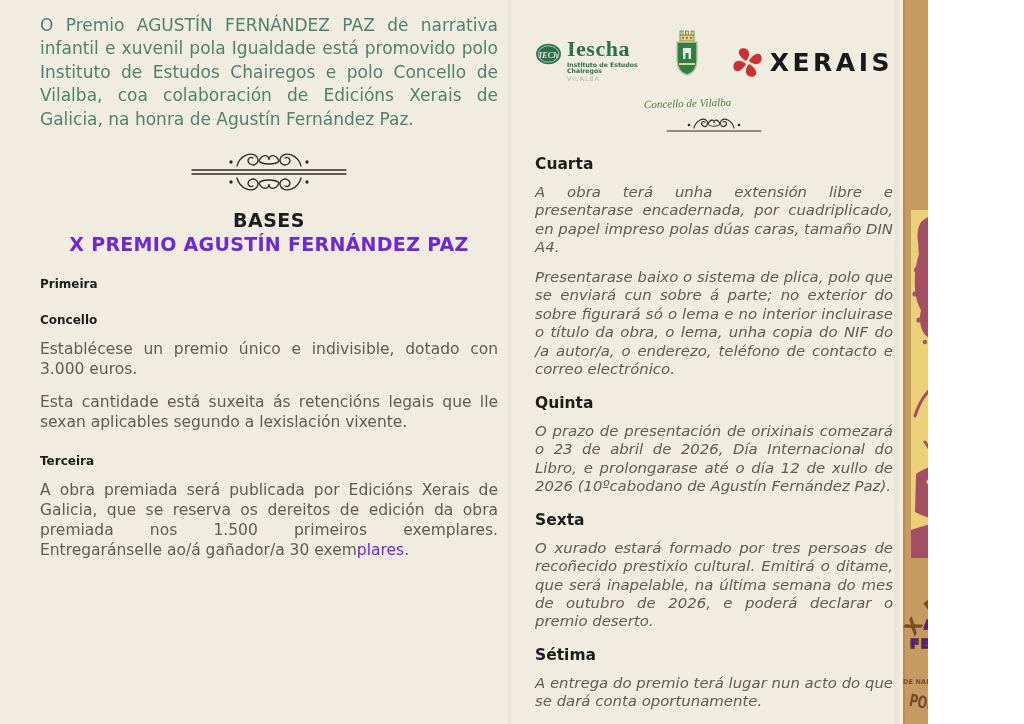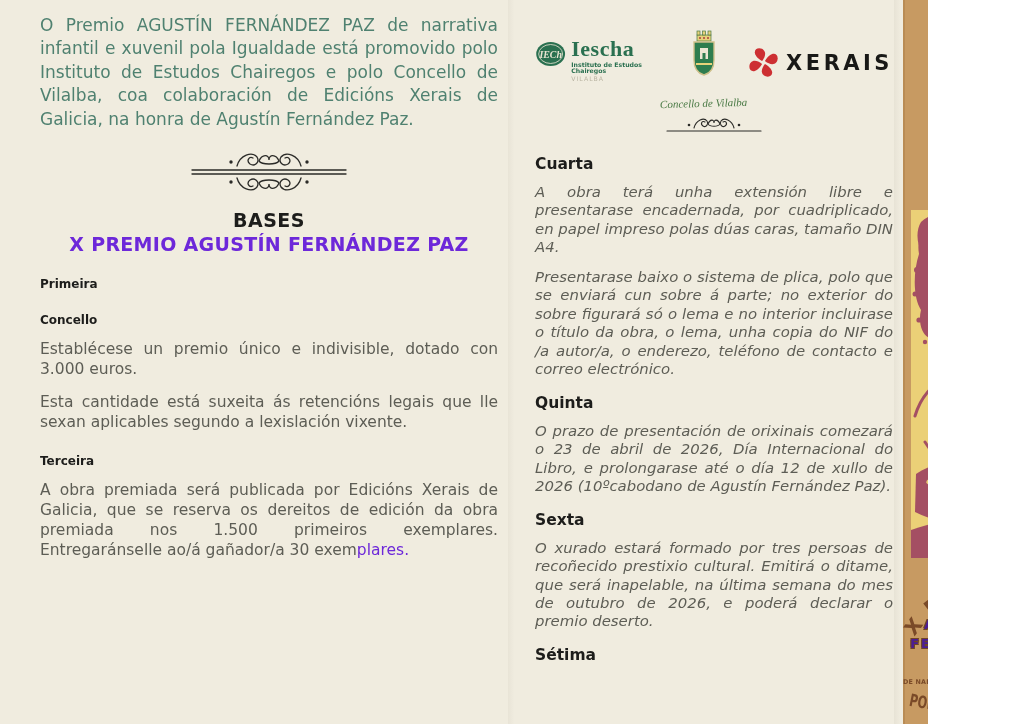--- a/index.html
+++ b/index.html
@@ -52,21 +52,21 @@
   }
   .iescha-sub { color:#2a7050; font-size:6.2px; font-weight:700; margin-top:2px; }
   .iescha-place { color:#b9b4a2; font-size:6.2px; margin-top:2px; letter-spacing:1px; }
   .logo-concello { display:flex; flex-direction:column; align-items:center; margin-top:4px; }
   .concello-caption {
     font-family:"Liberation Serif","DejaVu Serif",serif; font-style:italic;
     color:#4a7a45; font-size:11px; margin-top:3px; white-space:nowrap;
     transform: rotate(-1.5deg);
   }
   .logo-xerais { display:flex; align-items:center; gap:6px; margin-top:22px; }
-  .xerais-name { color:#191917; font-size:21px; font-weight:600; letter-spacing:3.5px; }
+  .xerais-name { color:#191917; font-size:25px; font-weight:600; letter-spacing:3.5px; }
   .half-ornament-wrap { text-align:center; margin:0 0 2px; }
   .col-mid h3 { margin:15px 0 10px; color:#1d1d1b; font-size:15.5px; font-weight:700; }
   .col-mid p.body {
     margin:0 0 11px; color:#5d5d55; font-size:14.9px; line-height:1.24;
     text-align: justify;
     font-style: italic;
   }
 
   
   .sidebar {
@@ -225,20 +225,21 @@
       <p class="body">O prazo de presentación de orixinais comezará o 23 de abril de 2026, Día Internacional do Libro, e prolongarase até o día 12 de xullo de 2026 (10ºcabodano de Agustín Fernández Paz).</p>
     </section>
 
     <section>
       <h3>Sexta</h3>
       <p class="body">O xurado estará formado por tres persoas de recoñecido prestixio cultural. Emitirá o ditame, que será inapelable, na última semana do mes de outubro de 2026, e poderá declarar o premio deserto.</p>
     </section>
 
     <section>
       <h3>Sétima</h3>
+      <p class="body">A entrega do premio terá lugar nun acto do que se dará conta oportunamente.</p>
     </section>
   </div>
 
   <aside class="sidebar">
     <div class="bases-vertical-box">
       <span class="bases-vertical">BASES</span>
     </div>
 
     <div class="portrait-box">
       <svg width="107" height="348" viewBox="0 0 107 348" preserveAspectRatio="none">

